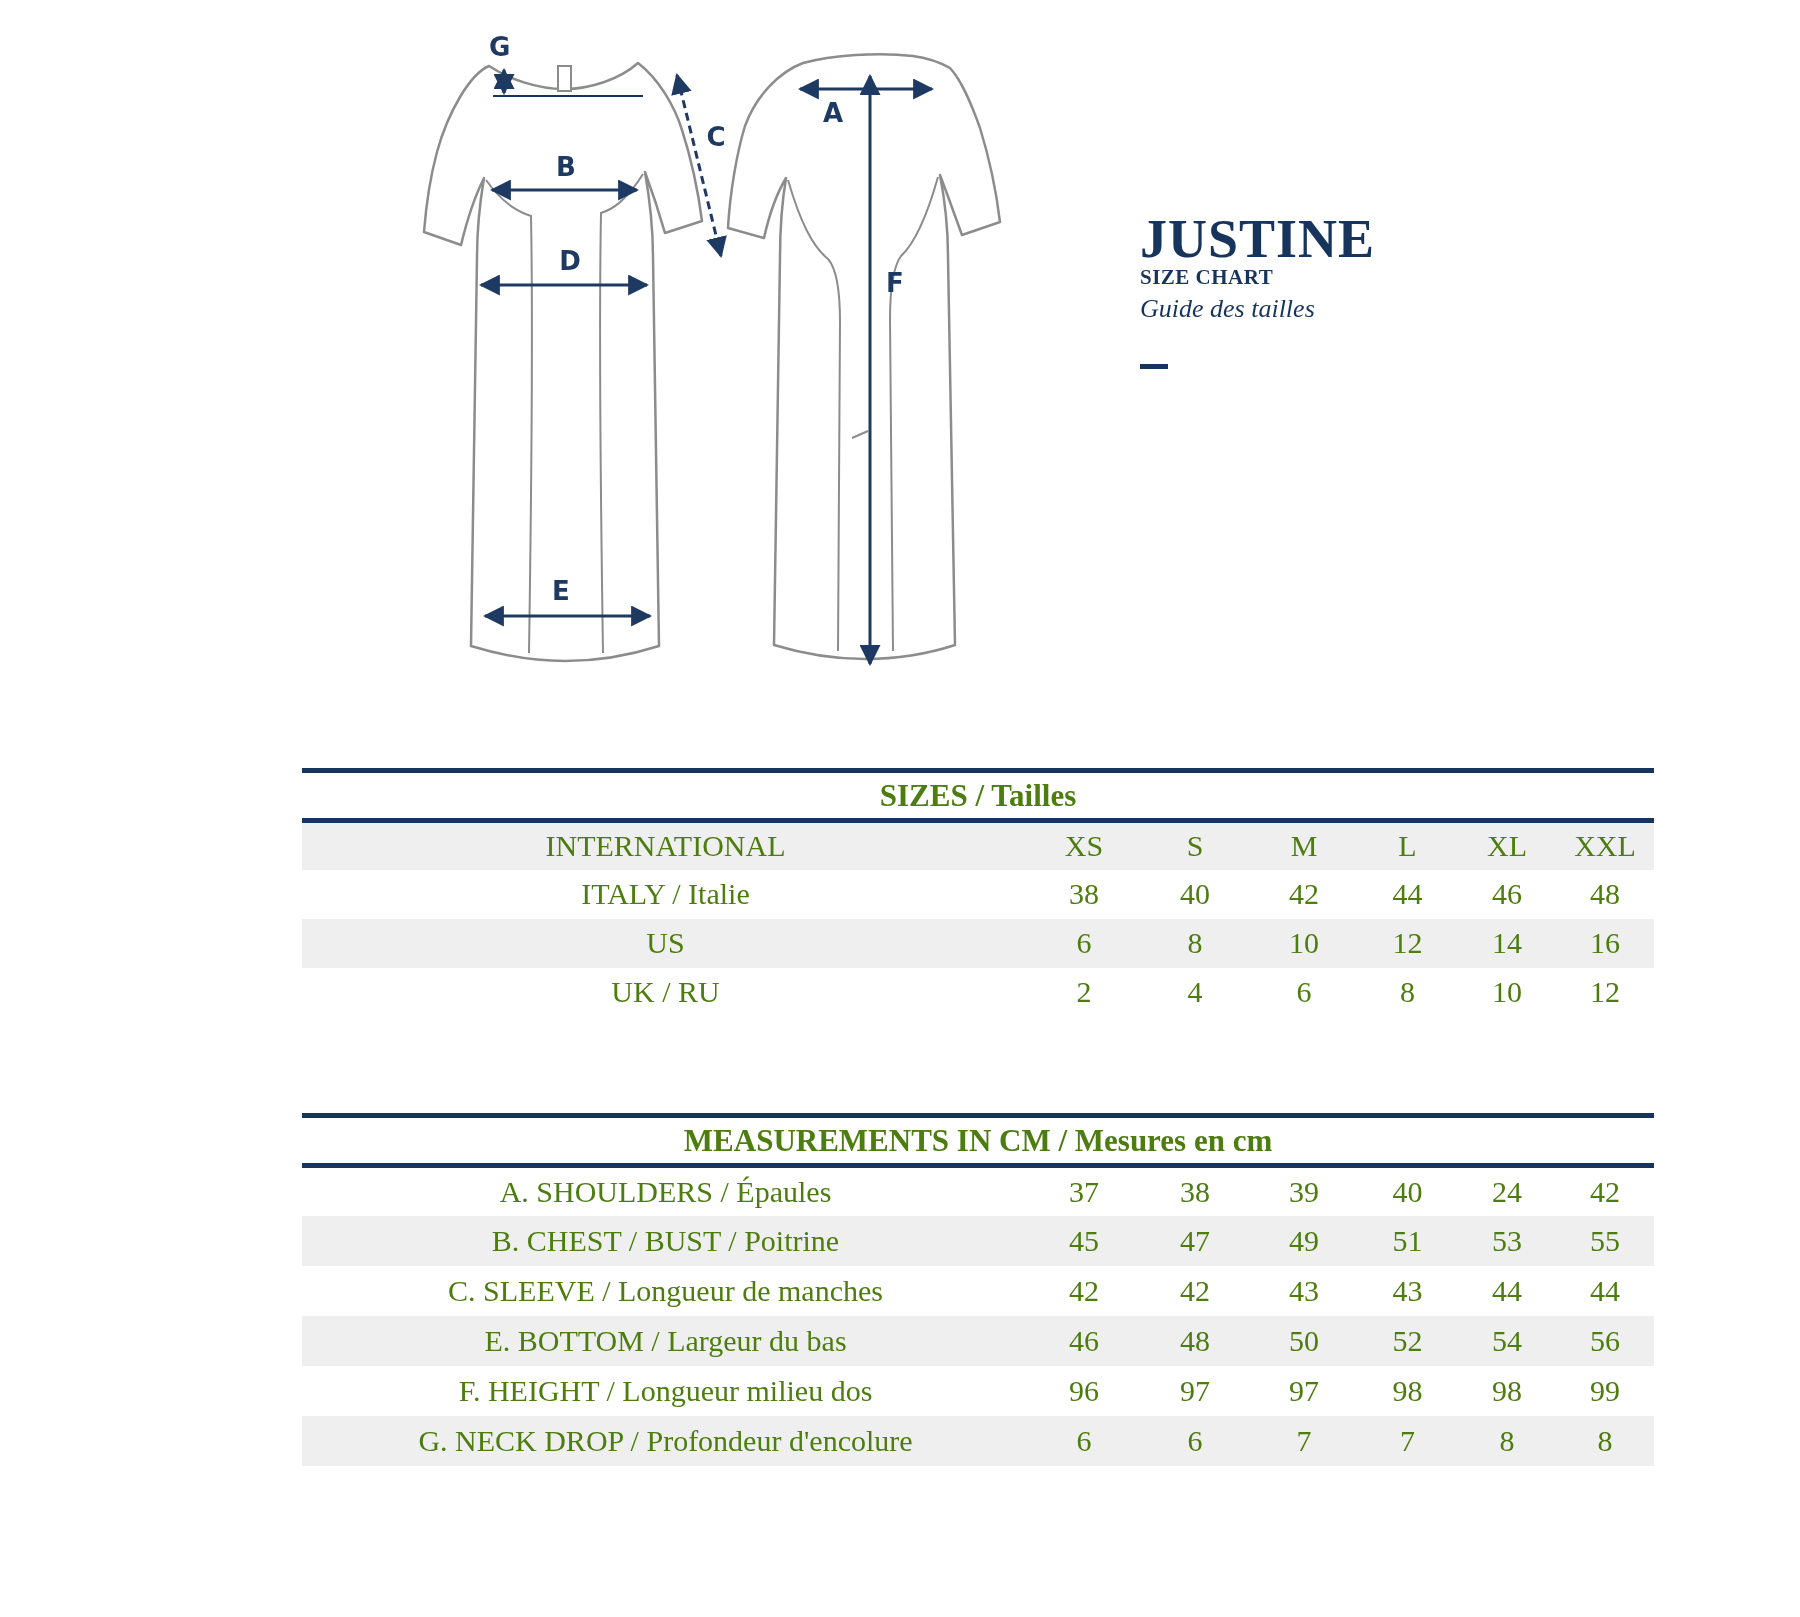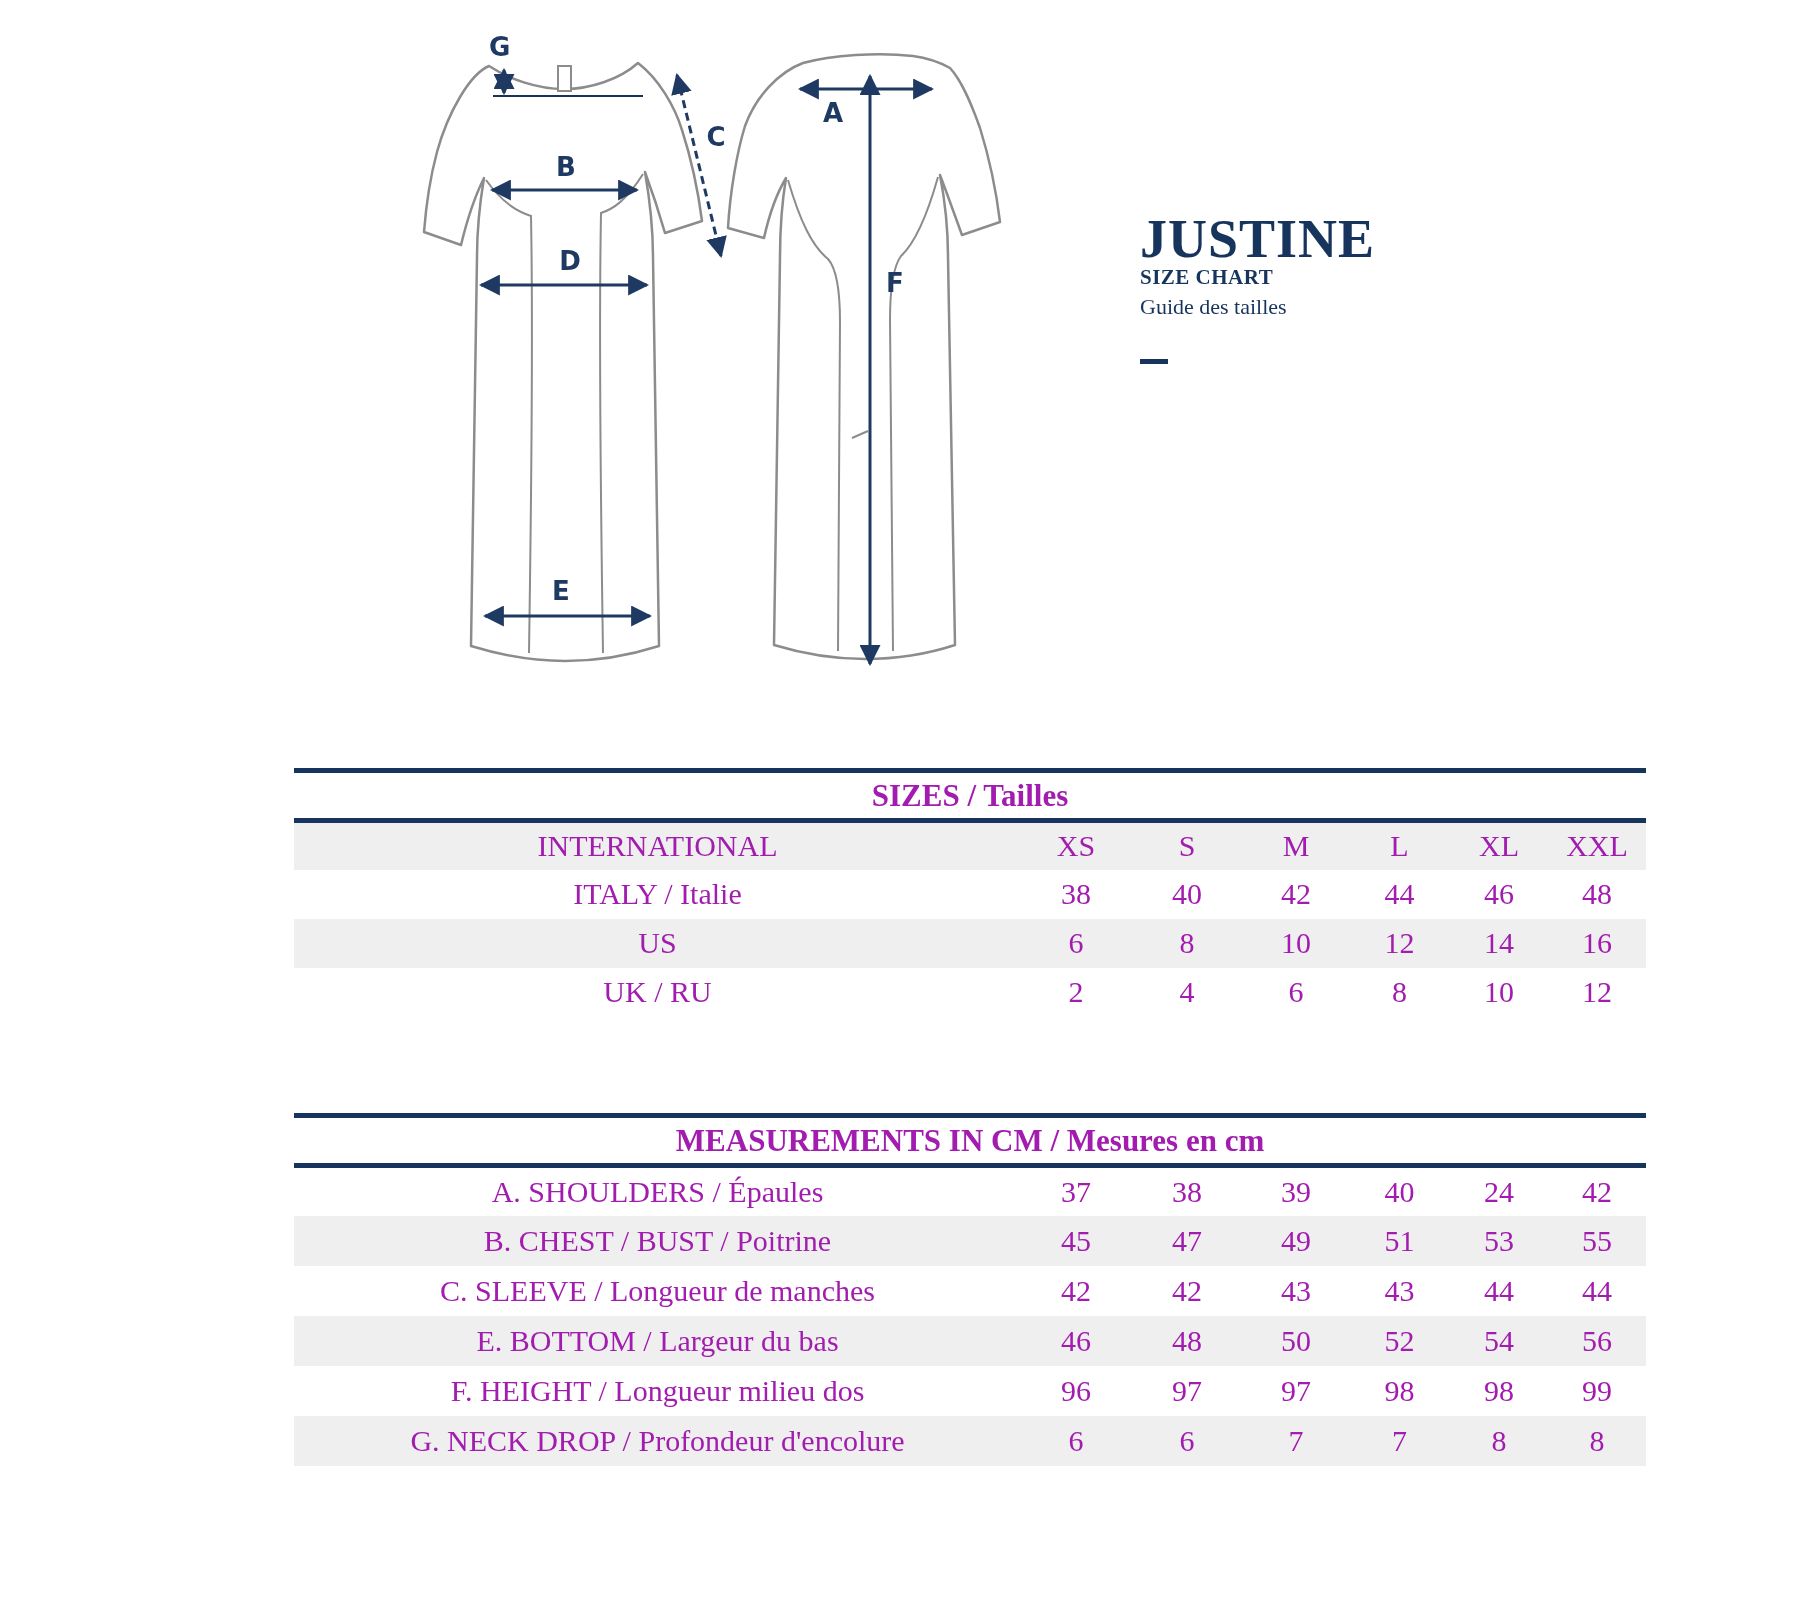--- a/index.html
+++ b/index.html
@@ -3,26 +3,26 @@
 <meta charset="utf-8">
 <style>
   html,body{margin:0;padding:0;background:#ffffff;}
   .page{position:relative;width:1800px;height:1617px;background:#ffffff;overflow:hidden;
         font-family:"Liberation Serif","DejaVu Serif",serif;}
 
   
   .title-block{position:absolute;left:1140px;top:212px;color:#17355c;}
   .brand-title{font-size:54px;font-weight:bold;letter-spacing:1px;line-height:1;color:#17355c;}
   .size-chart-label{font-size:21px;font-weight:bold;letter-spacing:0.5px;line-height:1.1;}
-  .size-chart-label-fr{font-size:22px;margin-top:6px;line-height:1.1;}
+  .size-chart-label-fr{font-size:26px;margin-top:6px;line-height:1.1;font-style:italic;}
   .title-dash{width:28px;height:5px;background:#17355c;margin-top:40px;}
 
   
-  table.size-chart-table{position:absolute;left:294px;width:1352px;border-collapse:collapse;
-        table-layout:fixed;color:#a21caf;border-top:5px solid #17355c;}
+  table.size-chart-table{position:absolute;left:302px;width:1352px;border-collapse:collapse;
+        table-layout:fixed;color:#4d7c0f;border-top:5px solid #17355c;}
   table.size-chart-table thead td{border-bottom:5px solid #17355c;font-weight:bold;
         text-align:center;font-size:31px;height:45px;padding:0;}
   table.size-chart-table tbody td{text-align:center;font-size:30px;padding:0;
         white-space:nowrap;overflow:hidden;}
   table.sizes-table{top:768px;}
   table.measurements-table{top:1113px;}
   table.sizes-table tbody tr{height:49px;}
   table.measurements-table tbody tr{height:50px;}
   table.sizes-table tbody tr:nth-child(odd){background:#efefef;}
   table.measurements-table tbody tr:nth-child(even){background:#efefef;}

